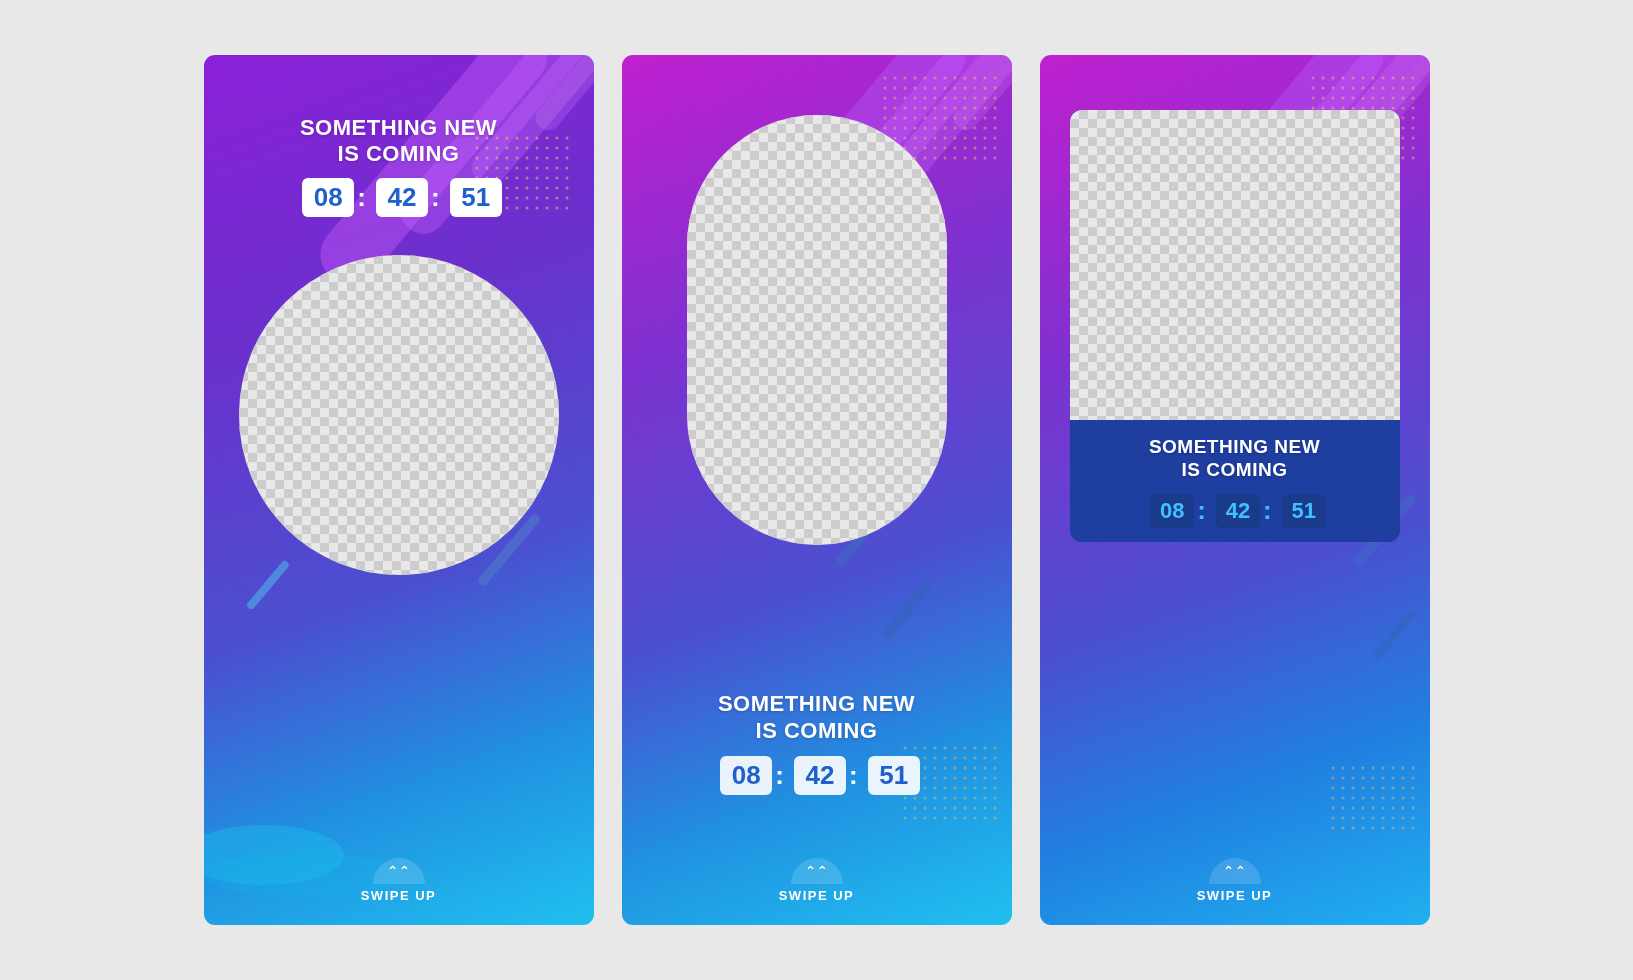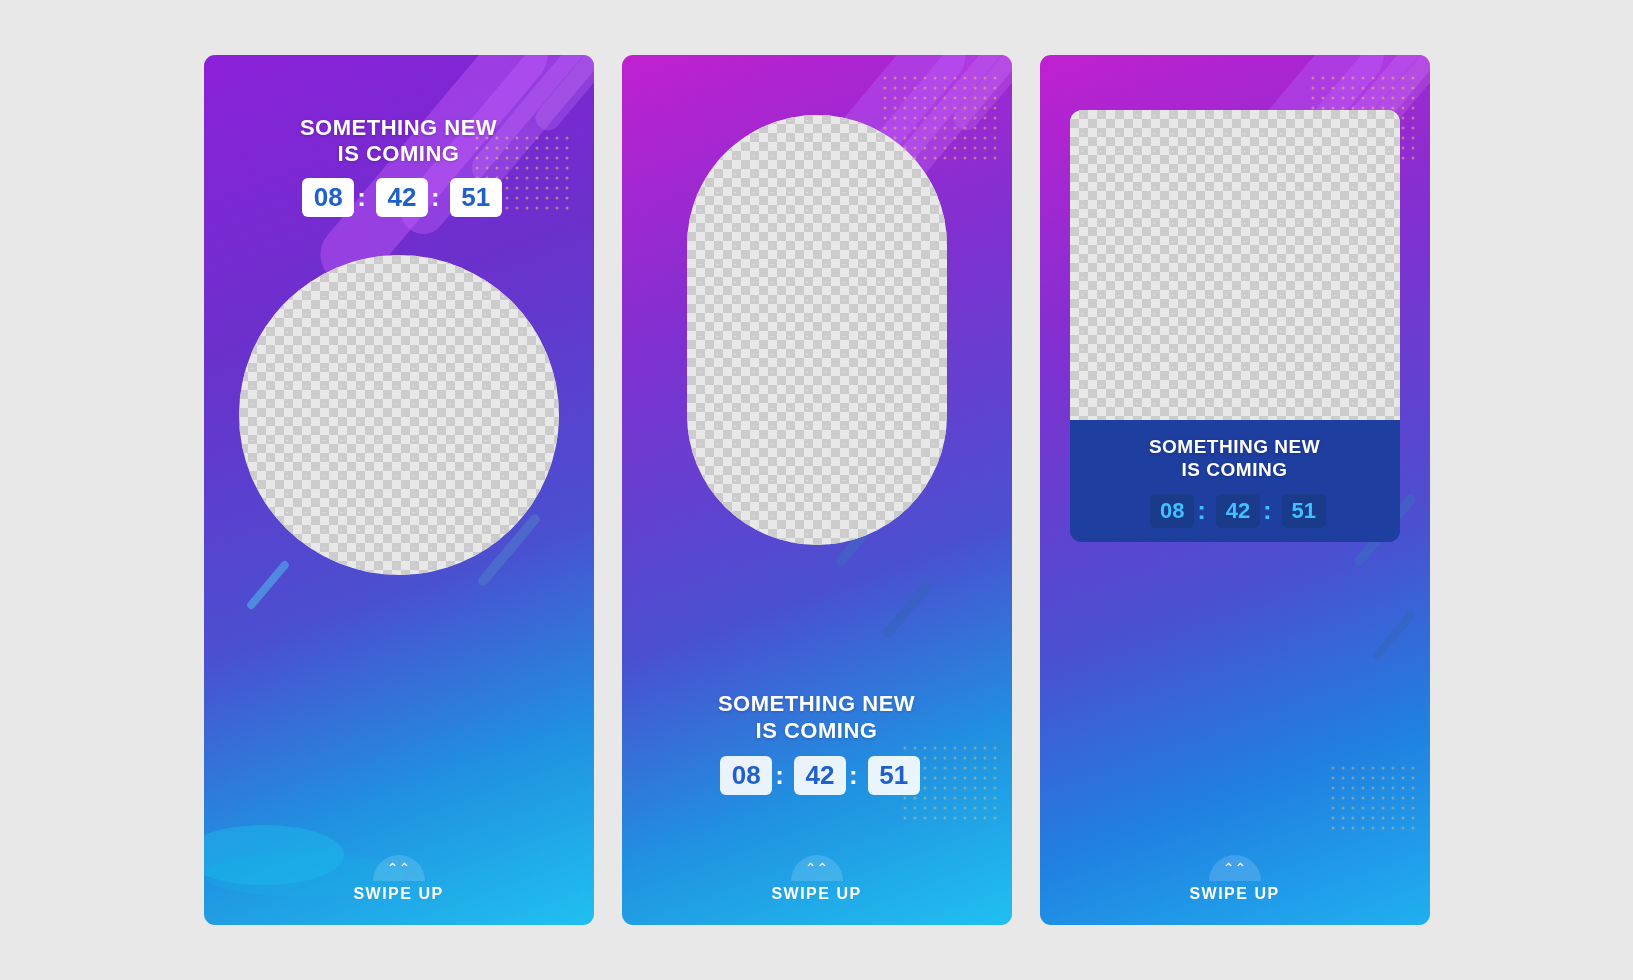--- a/index.html
+++ b/index.html
@@ -145,21 +145,21 @@
       height: 26px;
       border-radius: 26px 26px 0 0;
       background: rgba(255,255,255,0.15);
       display: flex;
       align-items: center;
       justify-content: center;
     }
 
     .swipe-up-text {
       color: white;
-      font-size: 16px;
+      font-size: 13px;
       font-weight: 700;
       letter-spacing: 1.5px;
       text-transform: uppercase;
     }
 
     .chevron {
       color: white;
       font-size: 14px;
       line-height: 1;
     }

